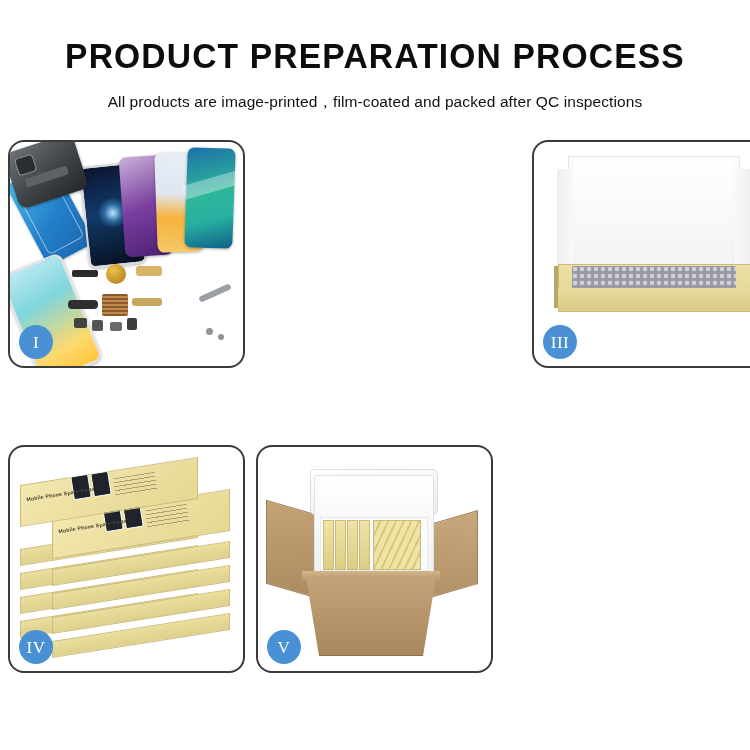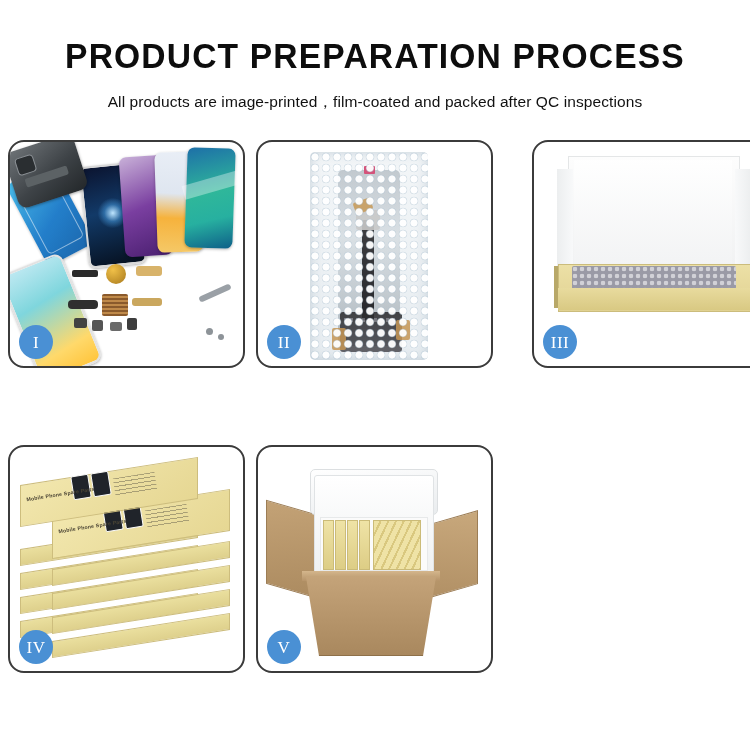--- a/index.html
+++ b/index.html
@@ -238,36 +238,20 @@
         <div class="part p-sm3"></div>
         <div class="part p-sm4"></div>
         <div class="p-hous"></div>
         <div class="part p-driver"></div>
         <div class="part p-scr1"></div>
         <div class="part p-scr2"></div>
       </div>
       <div class="badge">I</div>
     </div>
 
-    <div class="panel r0 c1">
-      <div class="stage">
-        <div class="bag">
-          <div class="lcd"></div>
-          <div class="flexline"></div>
-          <div class="flexhead"></div>
-          <div class="flextan"></div>
-          <div class="chipdark"></div>
-          <div class="tan-l"></div>
-          <div class="tan-r"></div>
-          <div class="pinklabel"></div>
-          <div class="bubbles"></div>
-        </div>
-      </div>
-      <div class="badge">II</div>
-    </div>
 
     <div class="panel r0 c2">
       <div class="stage">
         <div class="b3-lid"></div>
         <div class="b3-foamtop"></div>
         <div class="b3-edgeL"></div>
         <div class="b3-edgeR"></div>
         <div class="b3-tray"></div>
         <div class="b3-bub"></div>
         <div class="b3-trayface"></div>

